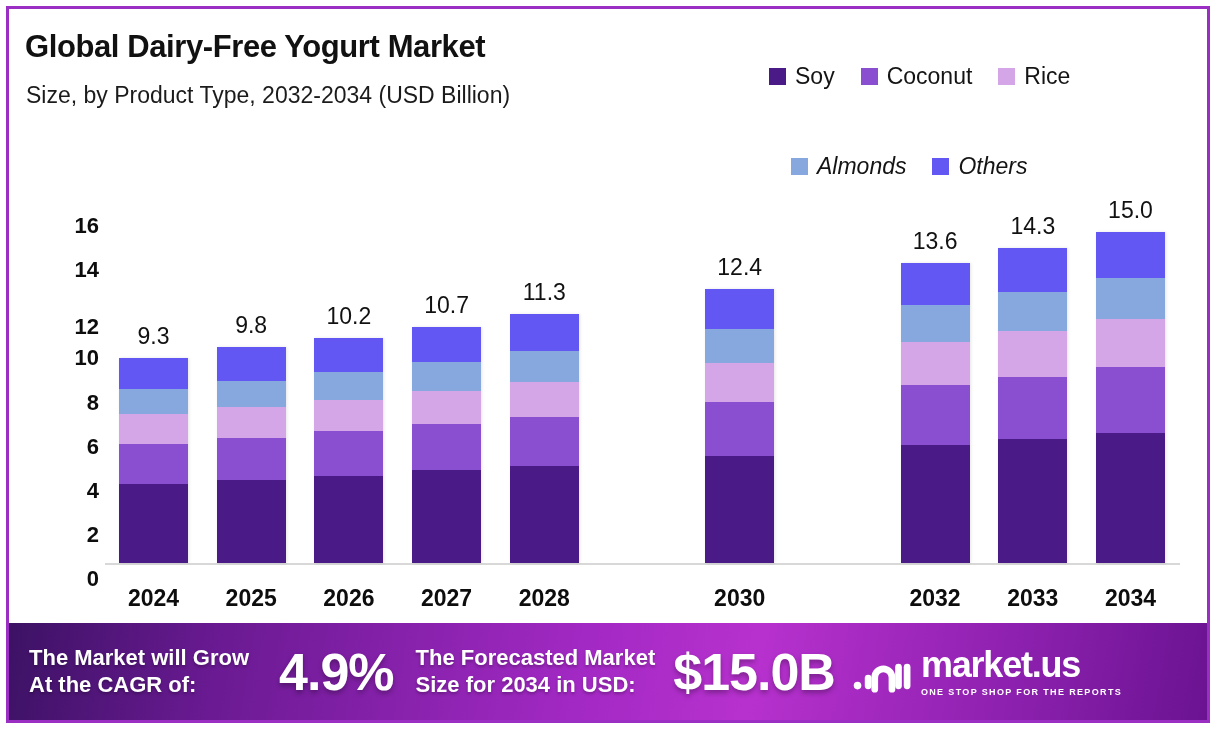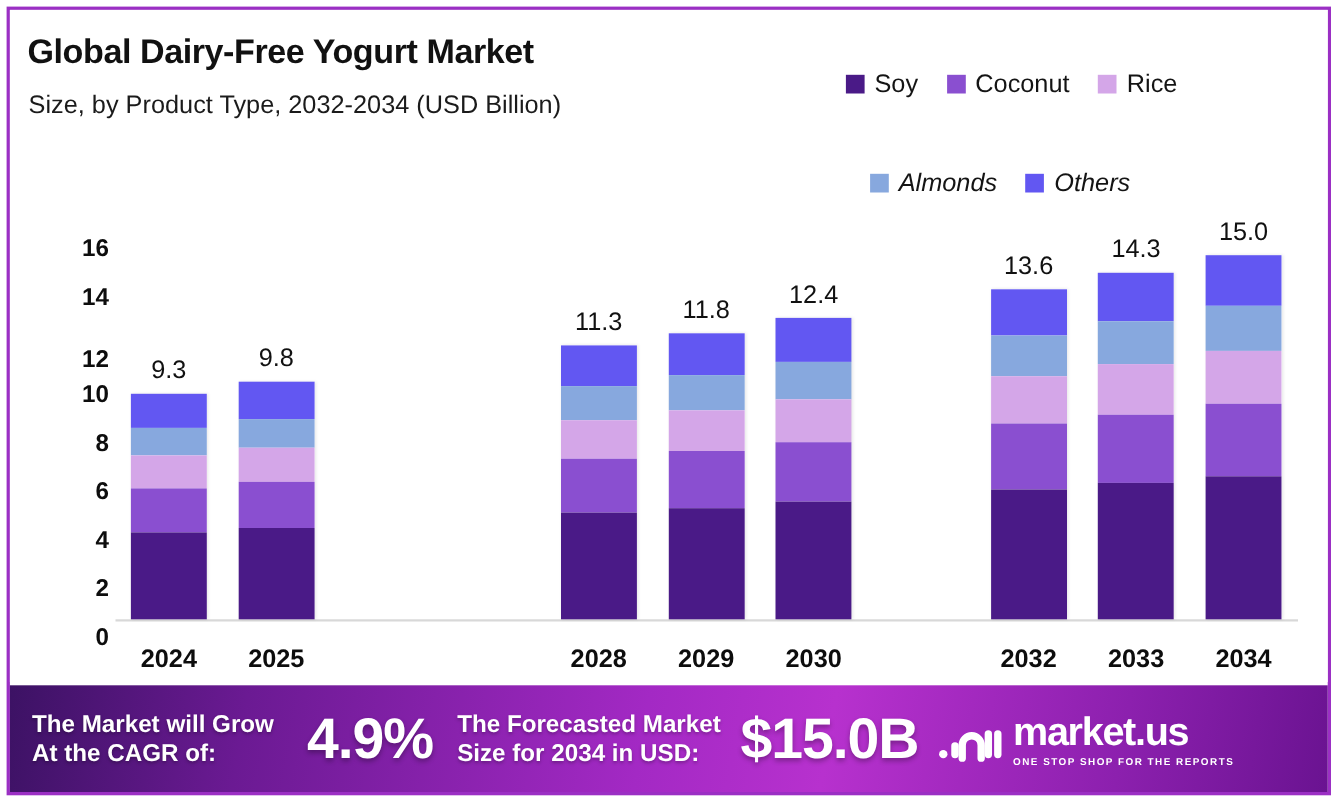--- a/index.html
+++ b/index.html
@@ -322,41 +322,52 @@
             <div class="bar-stack">
               <div class="seg" style="height: 34.1969px; background: rgb(98, 87, 242);"></div>
               <div class="seg" style="height: 26.475px; background: rgb(135, 168, 222);"></div>
               <div class="seg" style="height: 30.8875px; background: rgb(212, 166, 232);"></div>
               <div class="seg" style="height: 41.9187px; background: rgb(138, 79, 208);"></div>
               <div class="seg" style="height: 82.7344px; background: rgb(74, 26, 135);"></div>
             </div>
             <div class="bar-value" style="bottom: 281.212px;">9.8</div>
             <div class="x-label">2025</div>
           </div>
+          <div class="bar-group" style="left: 195.4px;">
+            <div class="bar-stack">
+              <div class="seg" style="height: 34.1969px; background: rgb(98, 87, 242);"></div>
+              <div class="seg" style="height: 27.5781px; background: rgb(135, 168, 222);"></div>
+              <div class="seg" style="height: 30.8875px; background: rgb(212, 166, 232);"></div>
+              <div class="seg" style="height: 45.2281px; background: rgb(138, 79, 208);"></div>
+              <div class="seg" style="height: 87.1469px; background: rgb(74, 26, 135);"></div>
+            </div>
+            <div class="bar-value" style="bottom: 290.038px;">10.2</div>
+            <div class="x-label">2026</div>
+          </div>
+          <div class="bar-group" style="left: 293.1px;">
+            <div class="bar-stack">
+              <div class="seg" style="height: 35.3px; background: rgb(98, 87, 242);"></div>
+              <div class="seg" style="height: 28.6812px; background: rgb(135, 168, 222);"></div>
+              <div class="seg" style="height: 33.0938px; background: rgb(212, 166, 232);"></div>
+              <div class="seg" style="height: 46.3312px; background: rgb(138, 79, 208);"></div>
+              <div class="seg" style="height: 92.6625px; background: rgb(74, 26, 135);"></div>
+            </div>
+            <div class="bar-value" style="bottom: 301.069px;">10.7</div>
+            <div class="x-label">2027</div>
+          </div>
           <div class="bar-group" style="left: 390.8px;">
             <div class="bar-stack">
               <div class="seg" style="height: 37.5063px; background: rgb(98, 87, 242);"></div>
               <div class="seg" style="height: 30.8875px; background: rgb(135, 168, 222);"></div>
               <div class="seg" style="height: 35.3px; background: rgb(212, 166, 232);"></div>
               <div class="seg" style="height: 48.5375px; background: rgb(138, 79, 208);"></div>
               <div class="seg" style="height: 97.075px; background: rgb(74, 26, 135);"></div>
             </div>
             <div class="bar-value" style="bottom: 314.306px;">11.3</div>
             <div class="x-label">2028</div>
-          </div>
-          <div class="bar-group" style="left: 488.5px;">
-            <div class="bar-stack">
-              <div class="seg" style="height: 38.6094px; background: rgb(98, 87, 242);"></div>
-              <div class="seg" style="height: 31.9906px; background: rgb(135, 168, 222);"></div>
-              <div class="seg" style="height: 36.4031px; background: rgb(212, 166, 232);"></div>
-              <div class="seg" style="height: 51.8469px; background: rgb(138, 79, 208);"></div>
-              <div class="seg" style="height: 101.487px; background: rgb(74, 26, 135);"></div>
-            </div>
-            <div class="bar-value" style="bottom: 325.337px;">11.8</div>
-            <div class="x-label">2029</div>
           </div>
           <div class="bar-group" style="left: 586.2px;">
             <div class="bar-stack">
               <div class="seg" style="height: 39.7125px; background: rgb(98, 87, 242);"></div>
               <div class="seg" style="height: 34.1969px; background: rgb(135, 168, 222);"></div>
               <div class="seg" style="height: 38.6094px; background: rgb(212, 166, 232);"></div>
               <div class="seg" style="height: 54.0531px; background: rgb(138, 79, 208);"></div>
               <div class="seg" style="height: 107.003px; background: rgb(74, 26, 135);"></div>
             </div>
             <div class="bar-value" style="bottom: 338.575px;">12.4</div>

